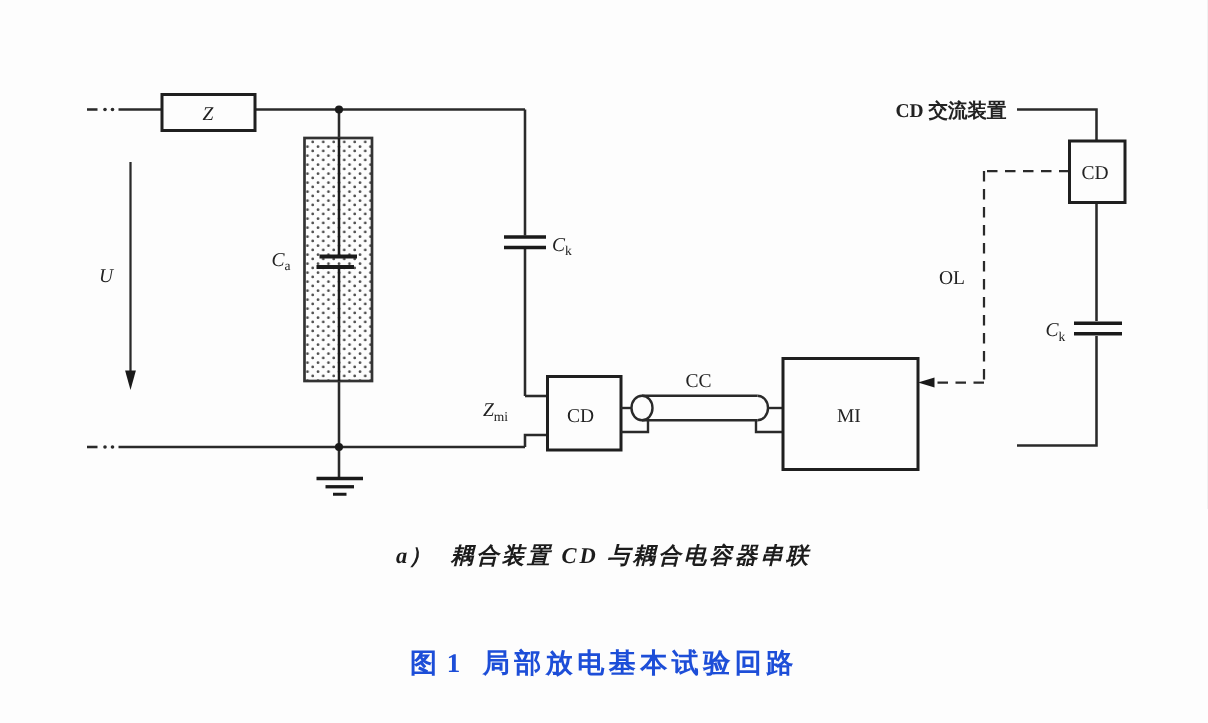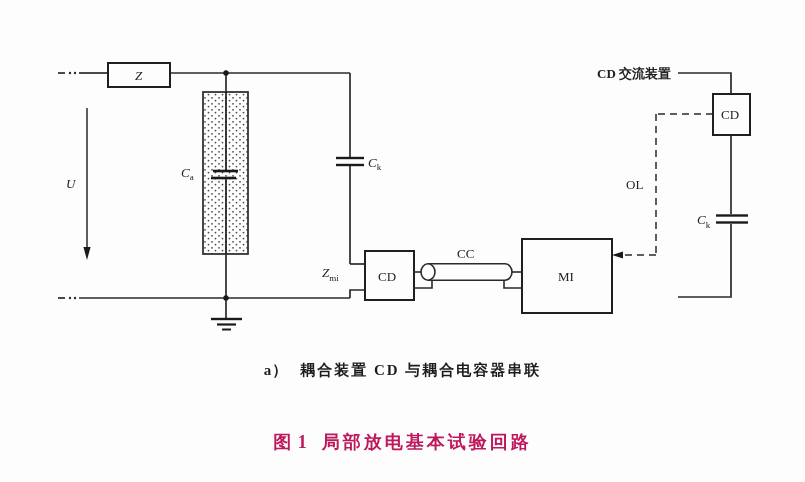--- a/index.html
+++ b/index.html
@@ -18,26 +18,27 @@
   }
   .lbl{font-size:13px;}
   .lbl-italic{font-size:13px;font-style:italic;}
   .sub{font-size:9px;}
   .cjk{font-size:13px;font-weight:600;}
   .caption-a{
     position:absolute;left:0;top:361px;width:100%;
     text-align:center;
     font-weight:bold;font-size:15px;color:#1c1c1c;
     letter-spacing:2px;
+    font-style:italic;
   }
   .caption-a .prefix{margin-right:12px;letter-spacing:1px;}
   .fig-title{
     position:absolute;left:0;top:430px;width:100%;
     text-align:center;
-    font-weight:bold;font-size:18px;color:#be185d;
+    font-weight:bold;font-size:18px;color:#1d4ed8;
     letter-spacing:3px;
   }
   .fig-title .prefix{margin-right:14px;letter-spacing:1px;}
 </style>
 </head>
 <body>
 
 <div class="page">
   <svg width="805" height="482" viewBox="0 0 805 482">
     <defs>

